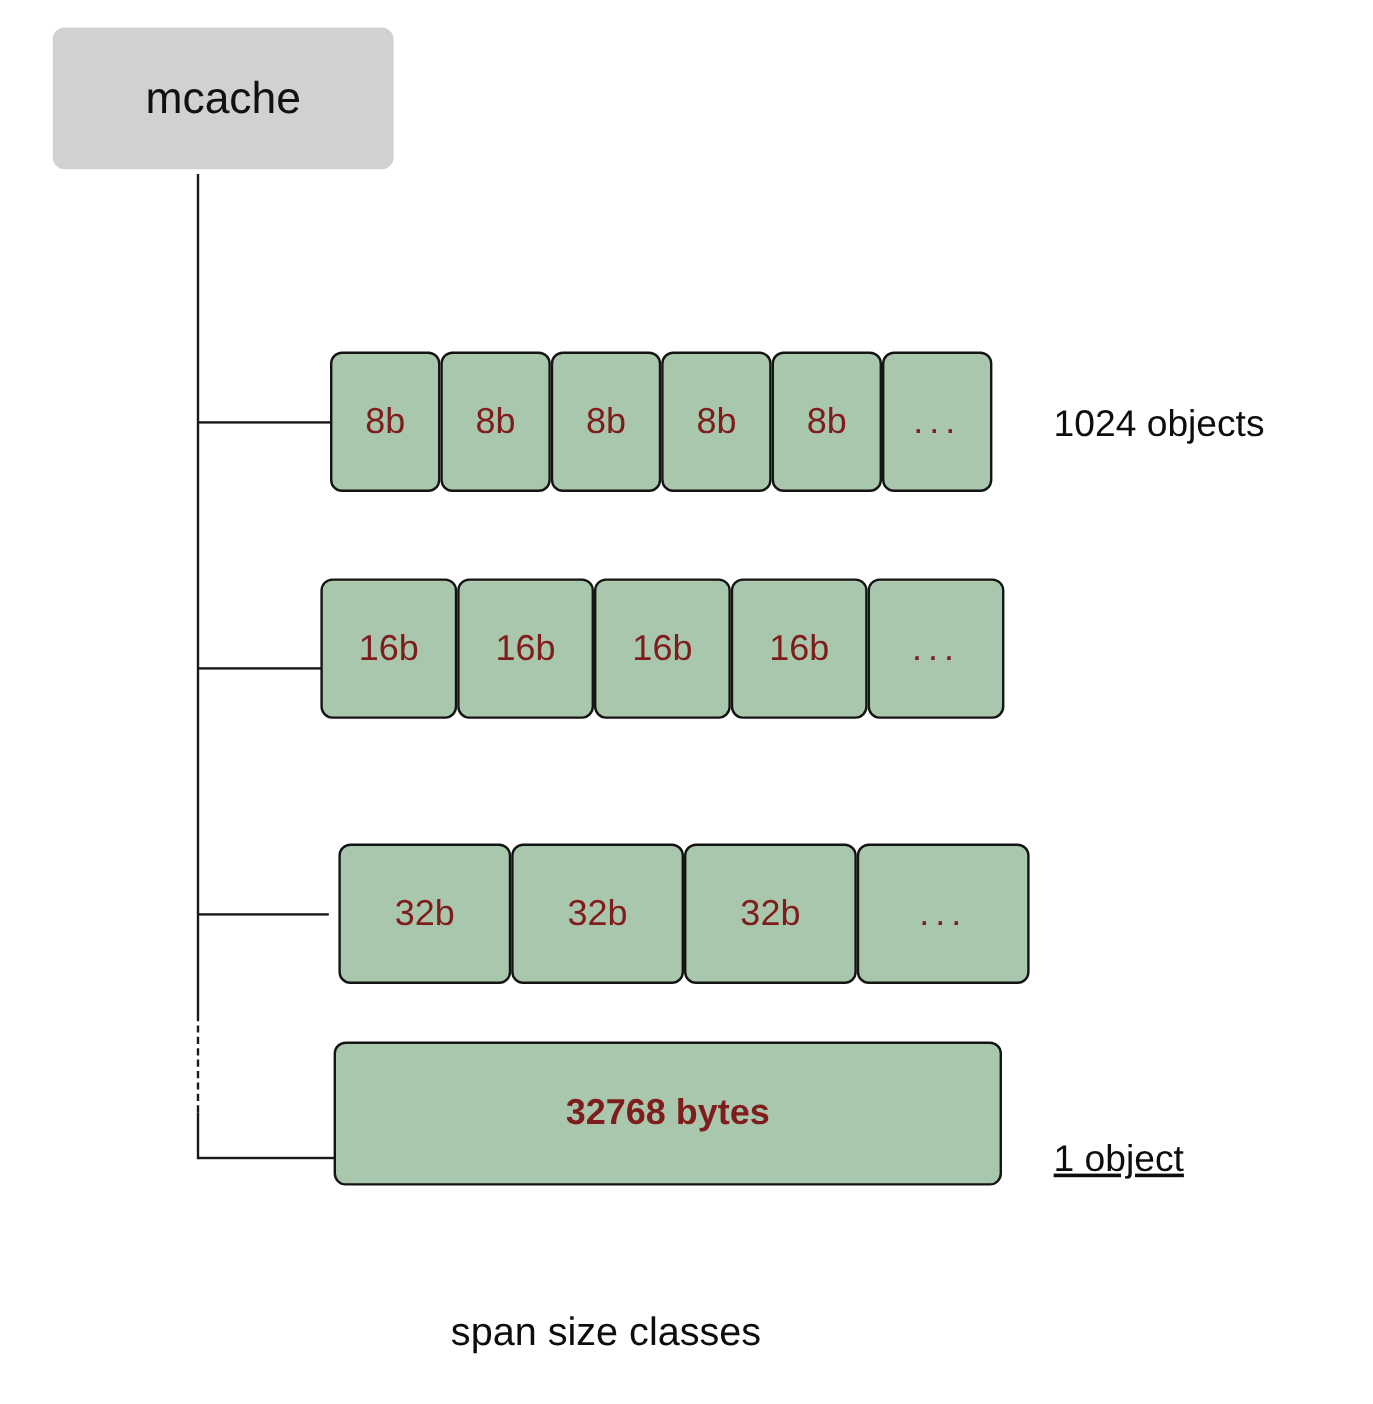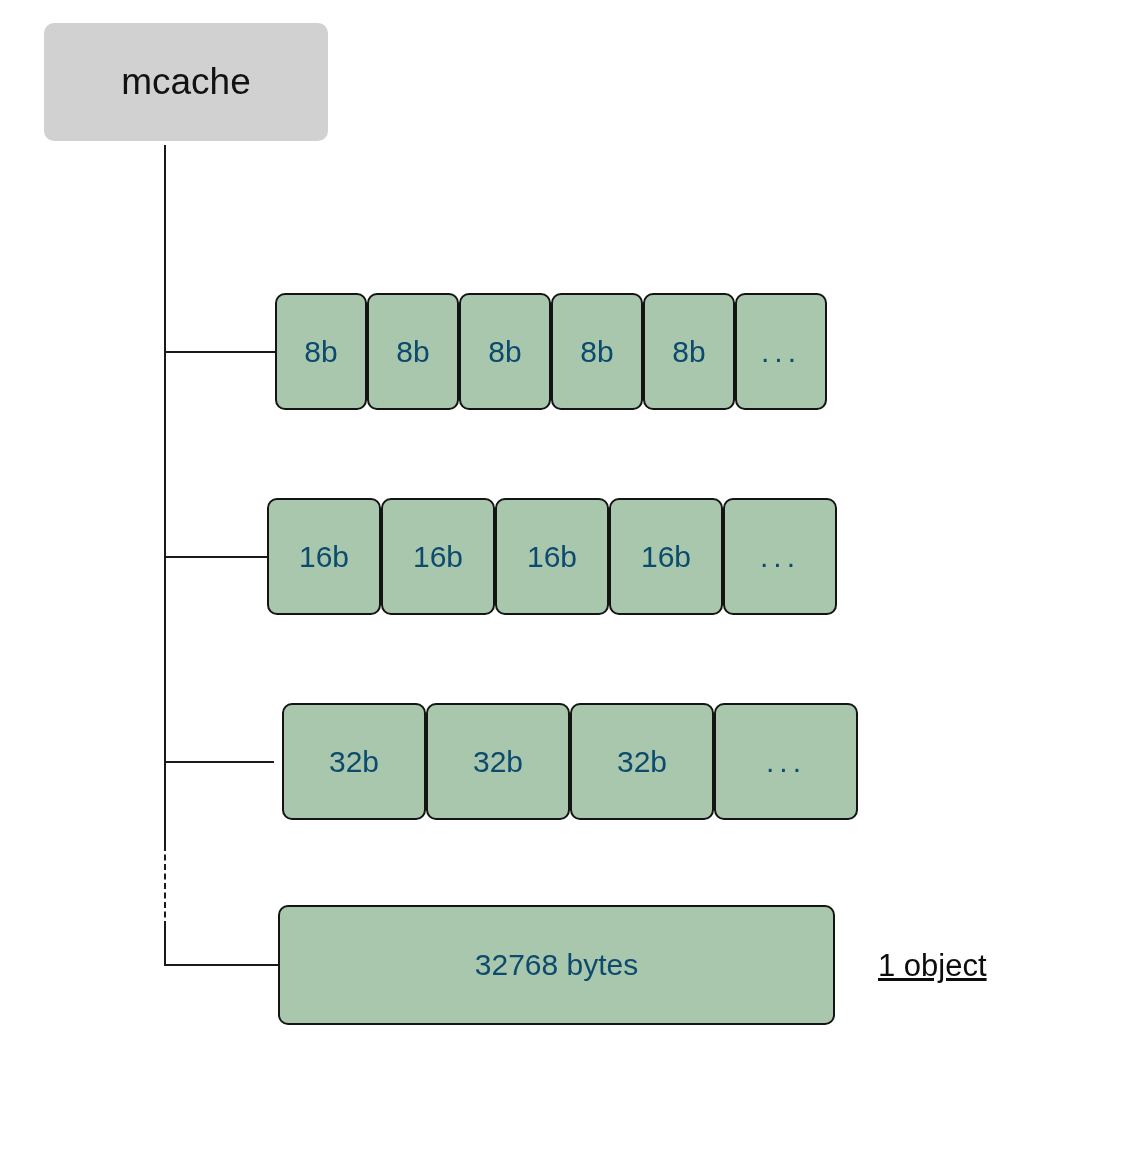--- a/index.html
+++ b/index.html
@@ -61,30 +61,30 @@
     display: flex;
   }
   .row .cell {
     background: #a9c7ac;
     border: 2px solid #141414;
     border-radius: 10px;
     display: flex;
     align-items: center;
     justify-content: center;
     font-size: 30px;
-    color: #0c4a6e;
+    color: #7f1d1d;
     box-sizing: border-box;
   }
   .row1 { left: 275px; top: 293px; }
   .row1 .cell { width: 92px;  height: 117px; }
-  .row2 { left: 267px; top: 498px; }
+  .row2 { left: 267px; top: 482px; }
   .row2 .cell { width: 114px; height: 117px; }
   .row3 { left: 282px; top: 703px; }
   .row3 .cell { width: 144px; height: 117px; }
-  .row4 { left: 278px; top: 905px; }
+  .row4 { left: 278px; top: 868px; font-weight: bold; }
   .row4 .cell { width: 557px; height: 120px; }
 
   .has-ellipsis .cell:last-child { letter-spacing: 5px; }
 
   
   .row-label {
     position: absolute;
     left: 878px;
     transform: translateY(-50%);
     font-size: 31px;
@@ -144,16 +144,18 @@
     <div class="cell">32b</div>
     <div class="cell">32b</div>
     <div class="cell">32b</div>
     <div class="cell">...</div>
   </div>
 
   <div class="row row4">
     <div class="cell">32768 bytes</div>
   </div>
 
+  <div class="row-label label1">1024 objects</div>
   <div class="row-label label4">1 object</div>
 
+  <div class="caption">span size classes</div>
 
 </div>
 
 </body></html>

